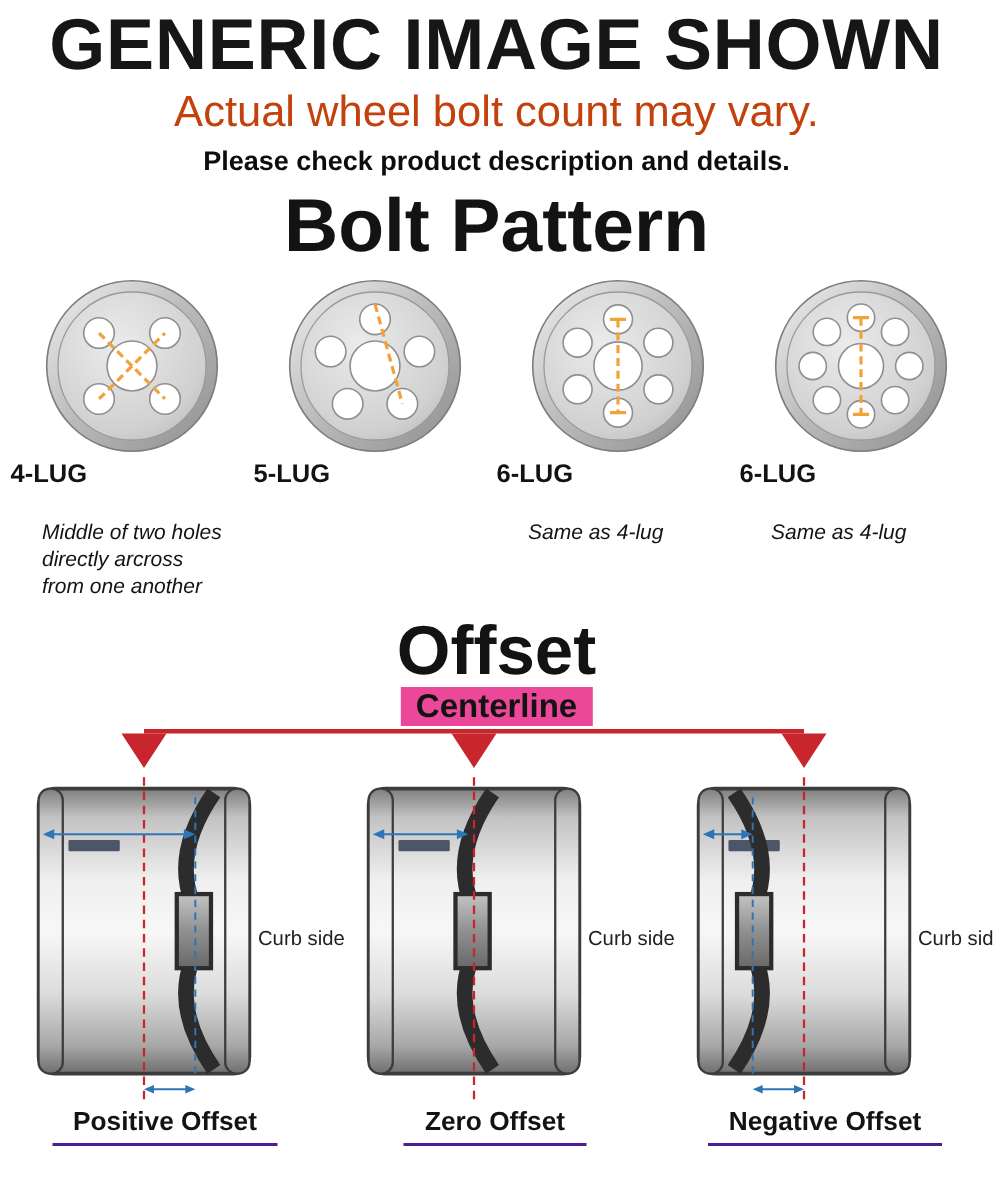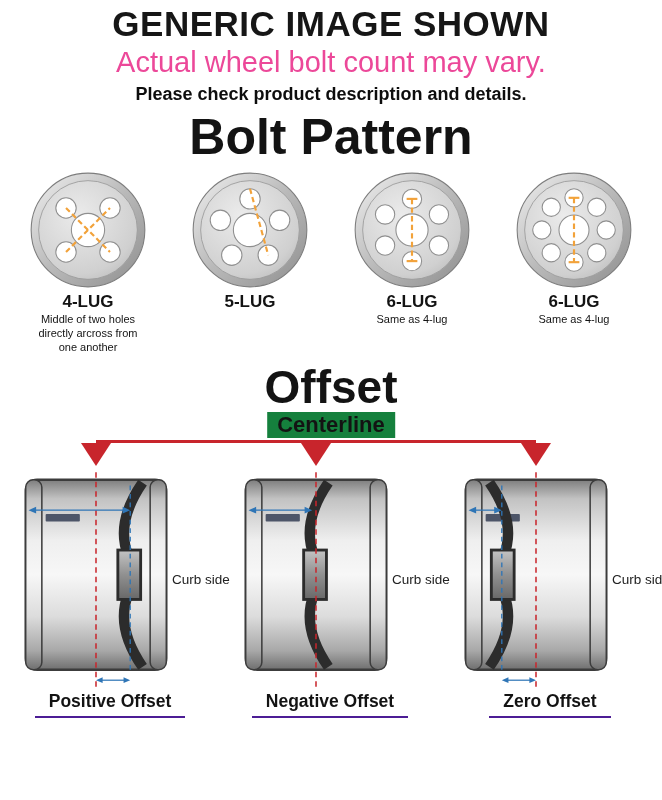--- a/index.html
+++ b/index.html
@@ -1,32 +1,32 @@
 <!DOCTYPE html>
 <html><head>
 <meta charset="utf-8">
 <style>
   html,body{margin:0;padding:0;}
   body{width:662px;height:800px;background:#ffffff;font-family:"Liberation Sans",sans-serif;color:#131313;overflow:hidden;}
 
   .header{text-align:center;padding-top:6px;}
-  .title{font-size:35px;font-weight:900;letter-spacing:0.5px;color:#161616;line-height:1.05;}
-  .subtitle{font-size:29px;font-weight:400;color:#ec4899;margin-top:3px;}
+  .title{font-size:48px;font-weight:900;letter-spacing:0.5px;color:#161616;line-height:1.05;}
+  .subtitle{font-size:29px;font-weight:400;color:#c2410c;margin-top:3px;}
   .note{font-size:18px;font-weight:700;color:#0d0d0d;margin-top:5px;}
 
   .bolt-heading{font-size:50px;font-weight:800;text-align:center;margin-top:6px;line-height:1.05;}
   .lug-row{display:flex;justify-content:center;padding:8px 4px 0;}
-  .lug-col{width:162px;text-align:center;}
+  .lug-col{width:162px;text-align:left;}
   .lug-wheel{width:118px;height:118px;display:block;margin:0 auto;}
   .lug-label{font-size:17px;font-weight:700;margin-top:3px;}
-  .lug-desc{font-size:11px;line-height:1.28;margin:0 auto 0;width:120px;}
+  .lug-desc{font-size:14px;line-height:1.28;margin:20px auto 0;width:120px;font-style:italic;}
 
   .offset-heading{font-size:46px;font-weight:800;text-align:center;margin-top:10px;line-height:1.0;}
   .centerline-band{position:relative;height:58px;margin-top:2px;}
-  .centerline-label{position:absolute;left:50%;transform:translateX(-50%);top:0;font-size:22px;font-weight:600;background:#15803d;padding:0 10px;z-index:2;}
+  .centerline-label{position:absolute;left:50%;transform:translateX(-50%);top:0;font-size:22px;font-weight:600;background:#ec4899;padding:0 10px;z-index:2;}
   .red-line{position:absolute;left:96px;top:28px;width:440px;height:3px;background:#c8252c;}
   .tri{position:absolute;top:31px;width:0;height:0;border-left:15px solid transparent;border-right:15px solid transparent;border-top:23px solid #c8252c;}
   .tri-1{left:81px;}
   .tri-2{left:301px;}
   .tri-3{left:521px;}
 
   .offset-row{display:flex;width:662px;}
   .offset-col{width:220px;display:flex;align-items:flex-start;}
   .offset-wheel{width:152px;height:219px;margin-left:20px;flex:0 0 auto;}
   .curb{font-size:13.5px;color:#222;align-self:center;margin-left:0px;white-space:nowrap;}
@@ -215,15 +215,15 @@
       <polygon points="44,221 51,218 51,224" fill="#2e75b6"></polygon>
       <polygon points="80,221 73,218 73,224" fill="#2e75b6"></polygon>
     </svg>
     <span class="curb">Curb side</span>
   </div>
 
 </div>
 
 <div class="offset-labels">
   <div class="offset-label"><span>Positive Offset</span></div>
+  <div class="offset-label"><span>Zero Offset</span></div>
   <div class="offset-label"><span>Negative Offset</span></div>
-  <div class="offset-label"><span>Zero Offset</span></div>
 </div>
 
 </body></html>

